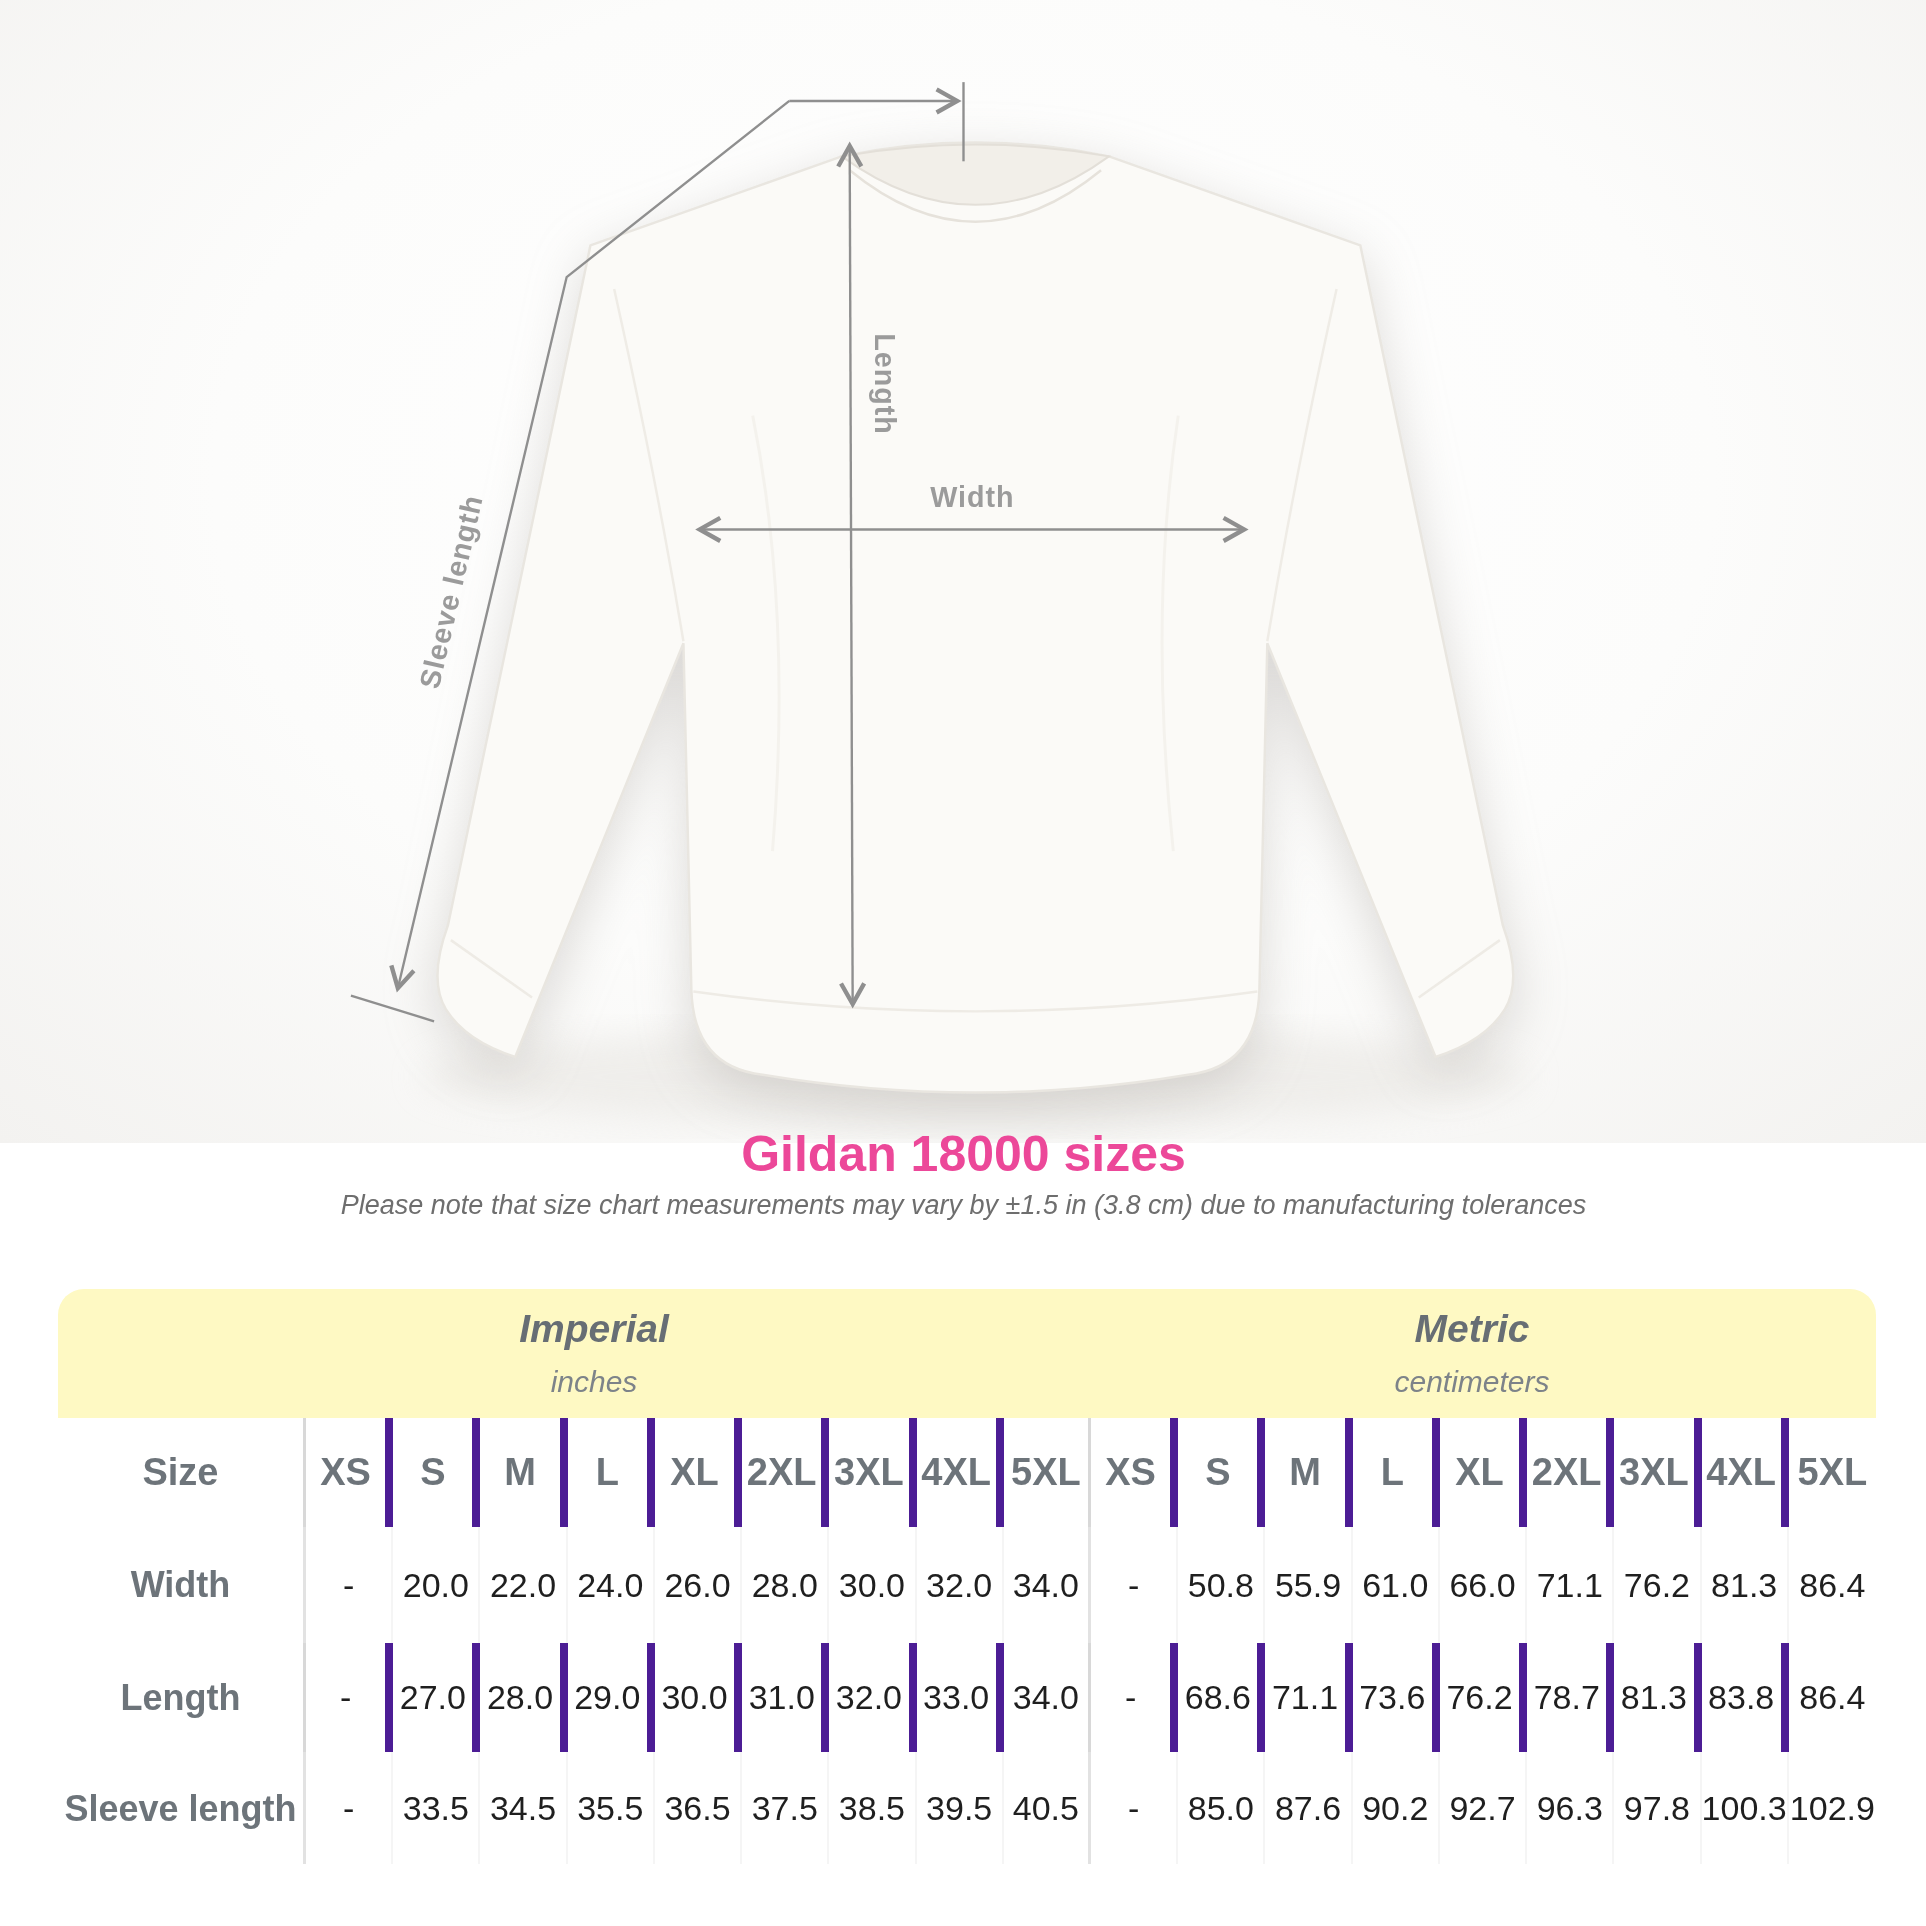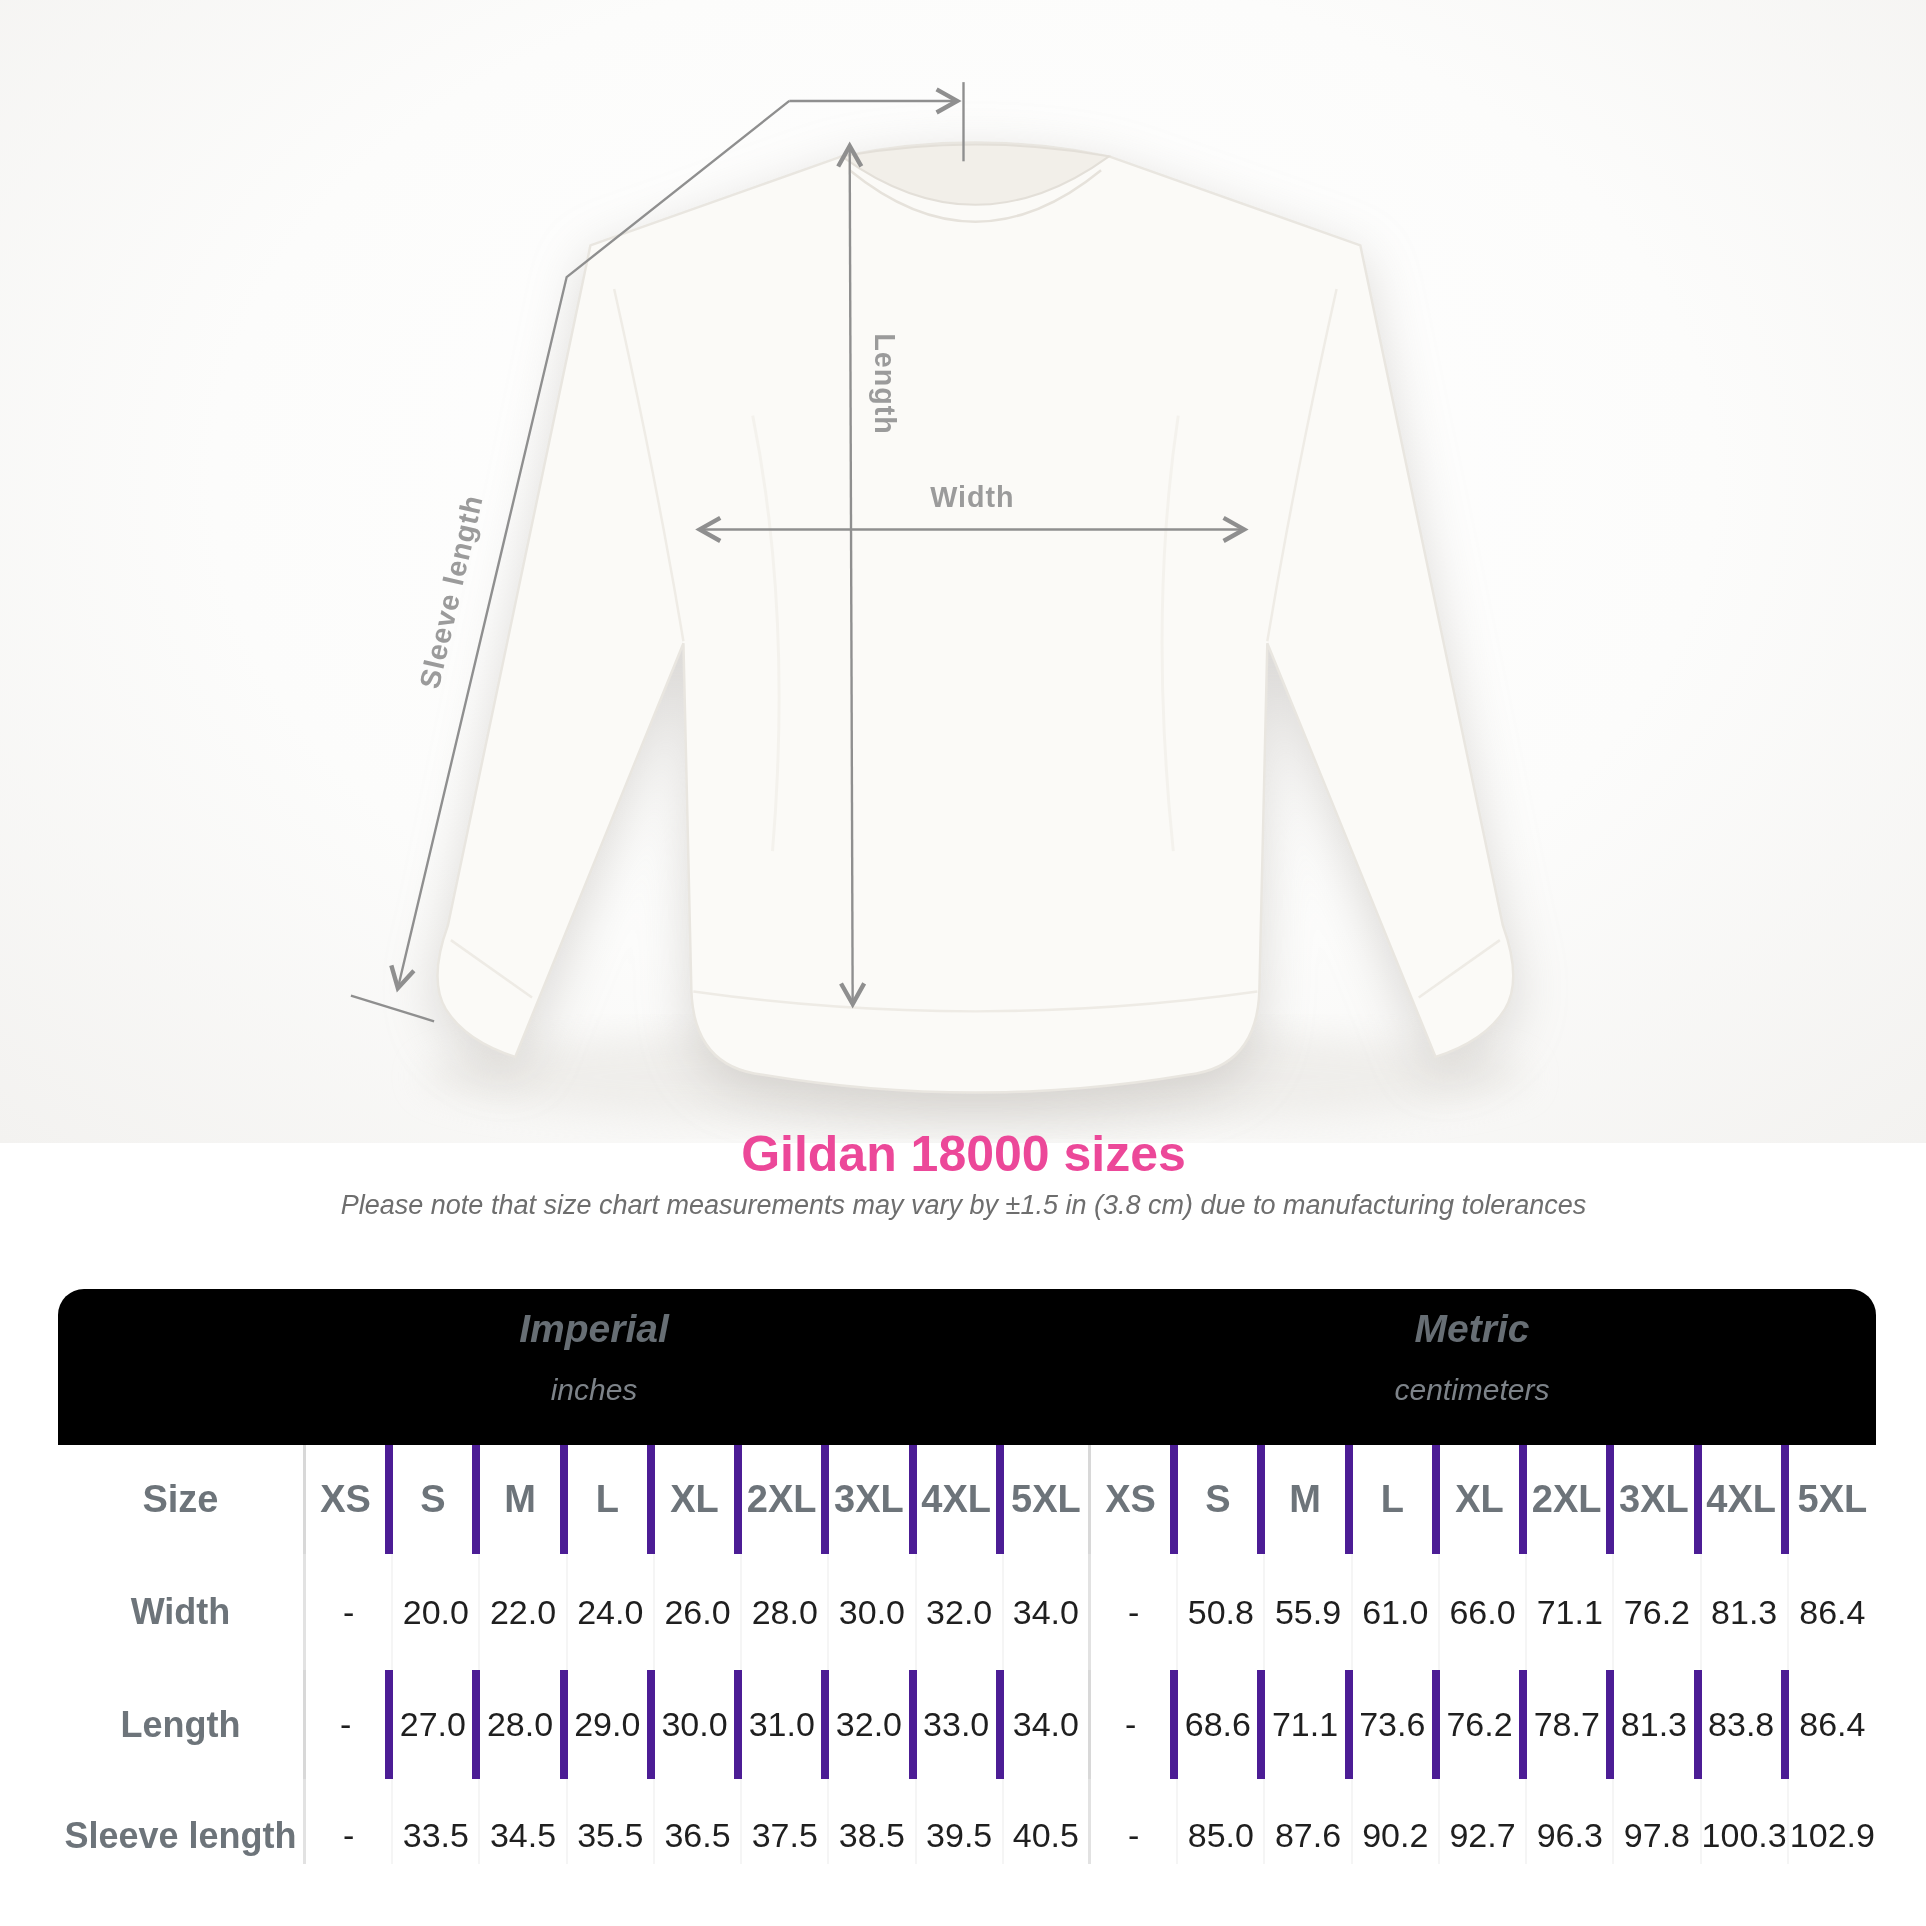--- a/index.html
+++ b/index.html
@@ -15,24 +15,24 @@
   .dim-line{stroke:#8f8f8f;stroke-width:2.4;fill:none;}
   .dim-label{fill:#9b9b9b;font-weight:bold;font-size:29px;letter-spacing:1px;}
   
   .title{position:absolute;left:0;top:1125px;width:1927px;text-align:center;
     font-size:50px;font-weight:bold;color:#ec4899;}
   .subtitle{position:absolute;left:0;top:1190px;width:1927px;text-align:center;
     font-size:27px;font-style:italic;color:#6e6e6e;}
   
   .size-table{position:absolute;left:58px;top:1289px;width:1818px;height:575px;
     border-radius:26px;overflow:hidden;}
-  .band{position:relative;height:156px;background:#000000;}
+  .band{position:relative;height:129px;background:#fef9c3;}
   .unit-group{position:absolute;top:0;width:594px;text-align:center;transform:translateX(-50%);}
   .unit-group .g-label{font-size:39px;font-weight:bold;font-style:italic;color:#676e74;margin-top:18px;}
-  .unit-group .g-unit{font-size:30px;font-style:italic;color:#7d8389;margin-top:22px;}
+  .unit-group .g-unit{font-size:30px;font-style:italic;color:#7d8389;margin-top:14px;}
   .ug-imperial{left:536px;}
   .ug-metric{left:1414px;}
   .grid{display:grid;grid-template-columns:248px repeat(18,1fr);
     grid-template-rows:109px 116px 109px 113px;width:100%;height:447px;}
   .cell{display:flex;align-items:center;justify-content:center;box-sizing:border-box;}
   .r0{background:#fdfdfd;} .r1{background:#e9e9e9;} .r2{background:#fdfdfd;} .r3{background:#e9e9e9;}
   .r0 .cell,.r2 .cell{border-right:8px solid #4c1d95;}
   .r1 .cell,.r3 .cell{border-right:2px solid #f5f5f5;}
   .cell.last{border-right:none;}
   .r0 .cell.sep,.r2 .cell.sep{border-right:3px solid #d8d8d8;}

